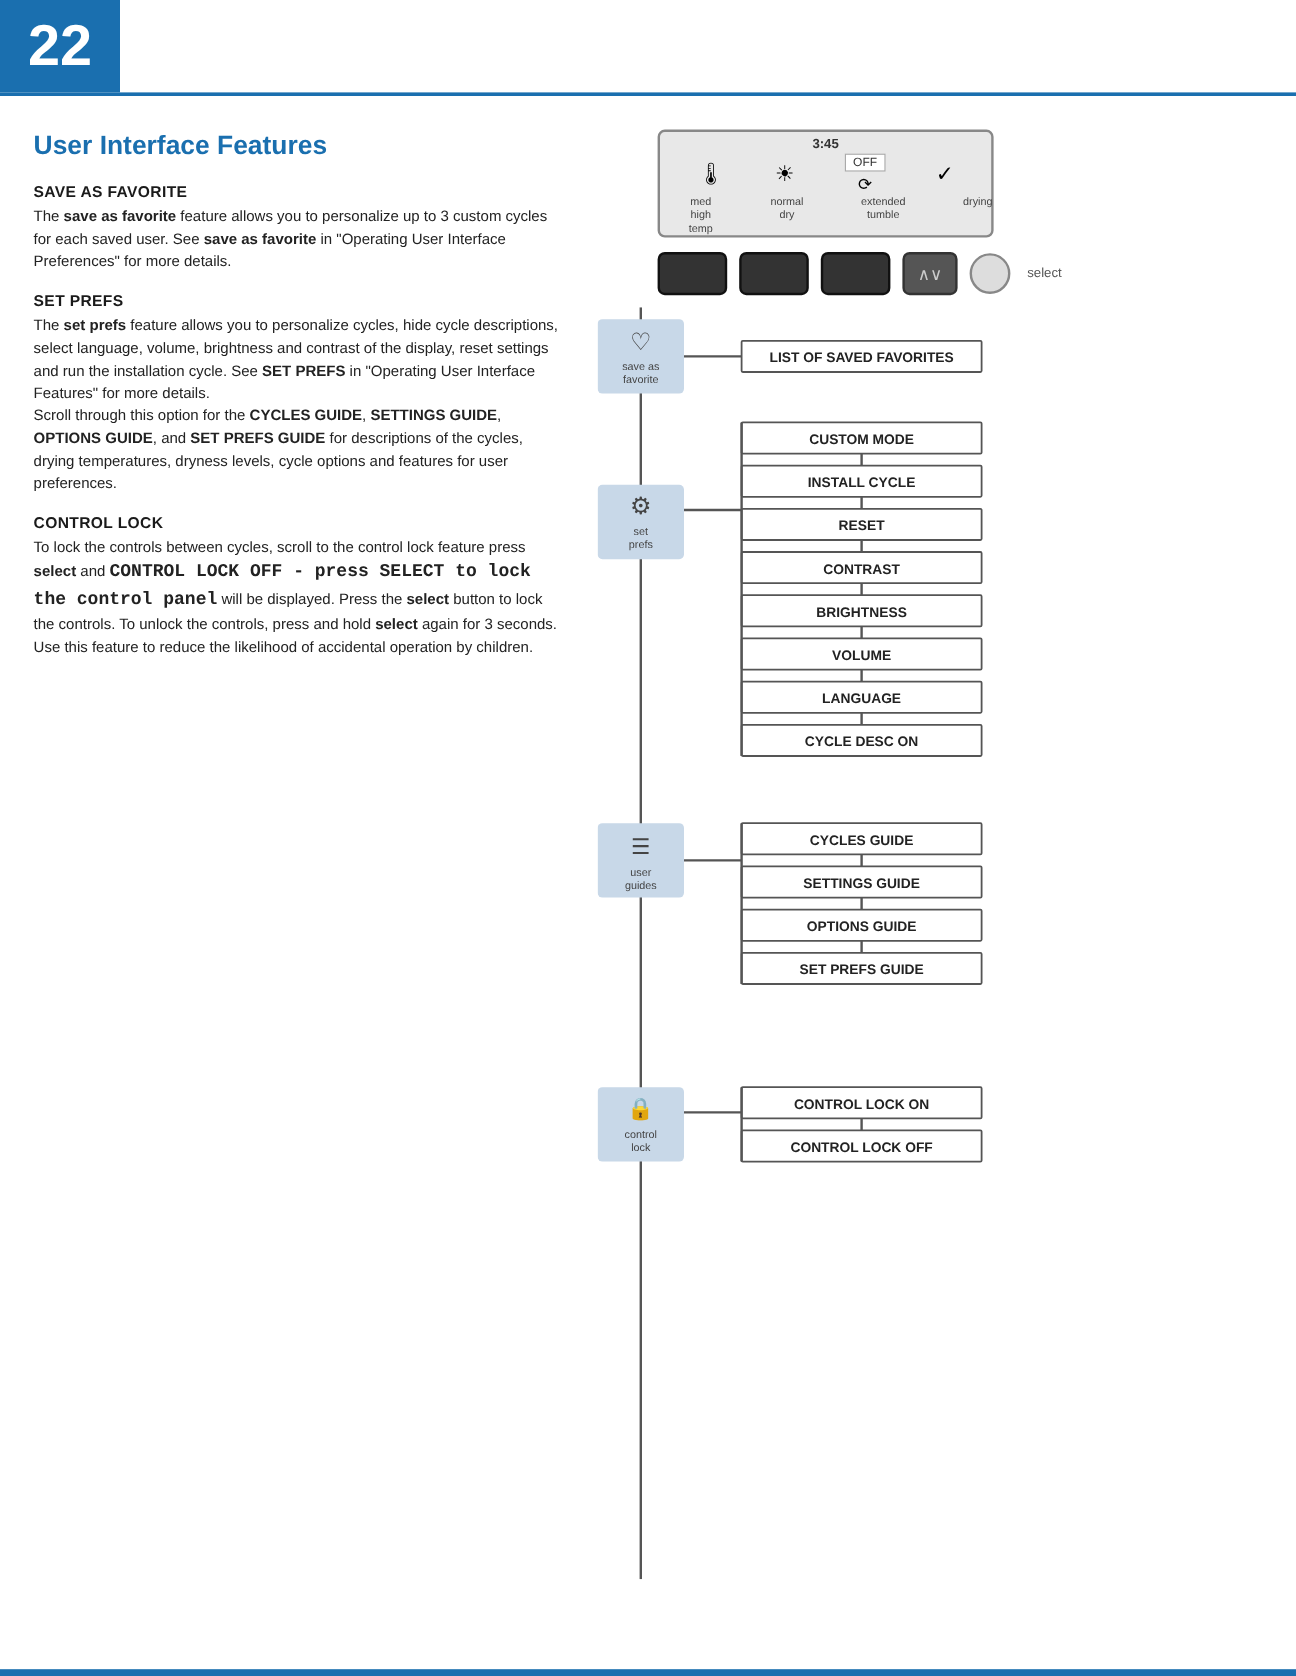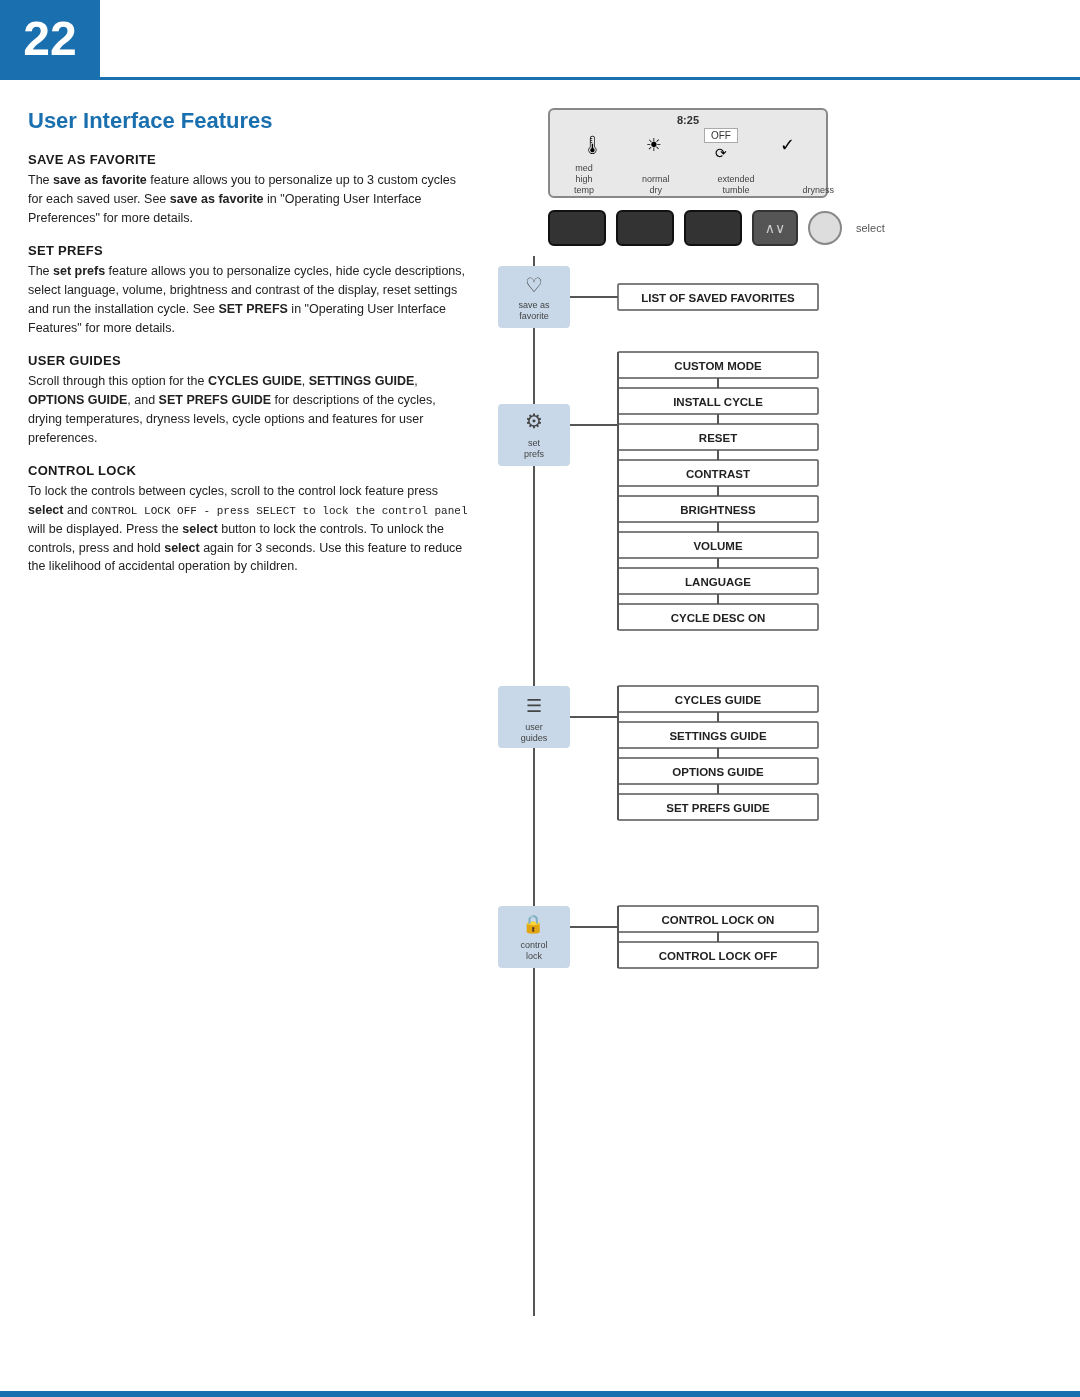--- a/index.html
+++ b/index.html
@@ -127,21 +127,21 @@
     .display-off-badge {
       background: #fff;
       border: 1px solid #aaa;
       font-size: 10px;
       font-weight: normal;
       padding: 1px 6px;
       color: #333;
     }
     .display-labels-row {
       display: flex;
-      align-items: flex-end;
+      align-items: flex-start;
       justify-content: space-around;
       width: 100%;
       padding: 2px 24px;
       gap: 48px;
     }
     .display-label {
       font-size: 9px;
       color: #444;
       text-align: center;
       line-height: 1.2;
@@ -209,57 +209,56 @@
         See <b>save as favorite</b> in "Operating User Interface Preferences" for more details.
       </div>
 
       <div class="subsection-heading">SET PREFS</div>
       <div class="body-text">
         The <b>set prefs</b> feature allows you to personalize cycles, hide cycle descriptions, select language,
         volume, brightness and contrast of the display, reset settings and run the installation cycle. See
         <b>SET PREFS</b> in "Operating User Interface Features" for more details.
       </div>
 
-      <div class="subsection-heading">USER GUIDES</div>
       <div class="body-text">
         Scroll through this option for the <b>CYCLES GUIDE</b>,
         <b>SETTINGS GUIDE</b>, <b>OPTIONS GUIDE</b>, and <b>SET
         PREFS GUIDE</b> for descriptions of the cycles, drying temperatures, dryness levels, cycle options
         and features for user preferences.
       </div>
 
       <div class="subsection-heading">CONTROL LOCK</div>
       <div class="body-text">
-        To lock the controls between cycles, scroll to the control lock feature press <b>select</b> and <span style="font-family:'Courier New',monospace;font-weight:normal;font-size:11px;">CONTROL
+        To lock the controls between cycles, scroll to the control lock feature press <b>select</b> and <span style="font-family:'Courier New',monospace;font-weight:bold;font-size:15px;">CONTROL
         LOCK OFF - press SELECT to lock the control
         panel</span> will be displayed. Press the <b>select</b> button to
         lock the controls. To unlock the controls, press and hold <b>select</b> again for 3 seconds. Use this feature
         to reduce the likelihood of accidental operation by children.
       </div>
     </div>
 
     <div class="diagram-column">
 
       <div style="margin-left:30px; margin-bottom:10px;">
         <div class="display-panel">
-          <div class="display-time">8:25</div>
+          <div class="display-time">3:45</div>
           <div class="display-top-row" style="margin-top:16px;">
             <span style="font-size:18px;">🌡</span>
             <span style="font-size:18px; margin-left:4px;">☀</span>
             <div style="display:flex;flex-direction:column;align-items:center;margin-left:4px;">
               <div class="display-off-badge">OFF</div>
               <span style="font-size:14px;margin-top:2px;">⟳</span>
             </div>
             <span style="font-size:18px;margin-left:4px;">✓</span>
           </div>
           <div class="display-labels-row">
             <span class="display-label">med high<br>temp</span>
             <span class="display-label">normal<br>dry</span>
             <span class="display-label">extended<br>tumble</span>
-            <span class="display-label">dryness</span>
+            <span class="display-label">drying</span>
           </div>
         </div>
 
         <div class="button-row">
           <div class="ctrl-btn"></div>
           <div class="ctrl-btn"></div>
           <div class="ctrl-btn"></div>
           <div class="ctrl-btn-arrow">∧∨</div>
           <div class="ctrl-btn-circle"></div>
           <span class="select-label">select</span>

